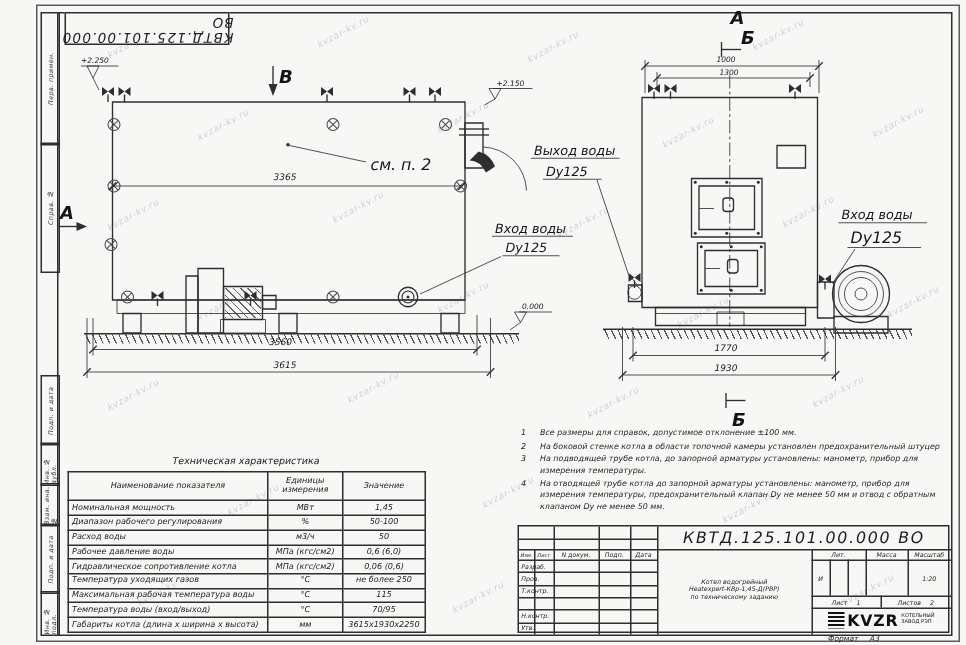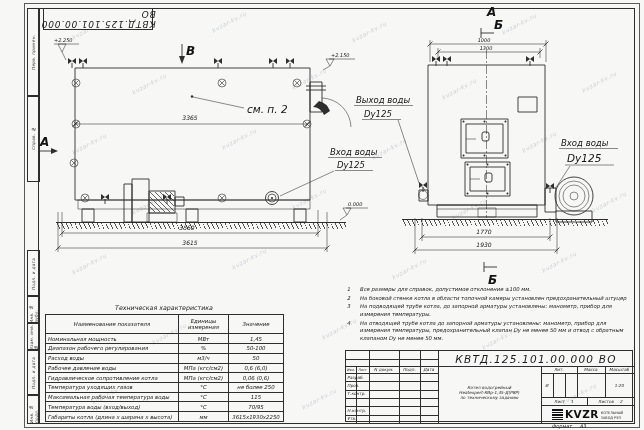--- a/index.html
+++ b/index.html
@@ -52,21 +52,21 @@
   .tb .vl{width:0.8px;}
   .tb .hl{height:0.8px;}
   .tb .cell{position:absolute;display:flex;align-items:center;justify-content:center;
             font:italic 4.2px "DejaVu Sans",sans-serif;overflow:hidden;}
   .tb .left{justify-content:flex-start;padding-left:1.5px;}
   .docnum{font:italic 10.5px "DejaVu Sans",sans-serif;letter-spacing:1.2px;white-space:nowrap;}
   .descr{flex-direction:column;justify-content:flex-start;padding-top:4px;line-height:1.5;
          font:italic 5.4px "DejaVu Sans",sans-serif;text-align:center;}
   .litval{font:italic 6.5px "DejaVu Sans",sans-serif;}
   .sheetrow span{margin:0 3px;}
-  .logo{display:flex;align-items:flex-end;gap:2px;}
+  .logo{display:flex;align-items:flex-start;gap:2px;}
   .logo .bars{width:11px;height:11px;background:repeating-linear-gradient(180deg,#111 0 1.6px,#f7f7f5 1.6px 2.6px);}
   .logo .kv{font:bold 10.5px "DejaVu Sans",sans-serif;font-style:normal;letter-spacing:.5px;color:#111;}
   .logo .cap{font:normal 3.4px "DejaVu Sans",sans-serif;line-height:1.3;color:#222;text-align:left;}
   .format{position:absolute;left:552px;top:423px;font:italic 5px "DejaVu Sans",sans-serif;}
   .format span{margin-right:6px;}
 </style>
 </head>
 <body>
 
 <div class="page">

